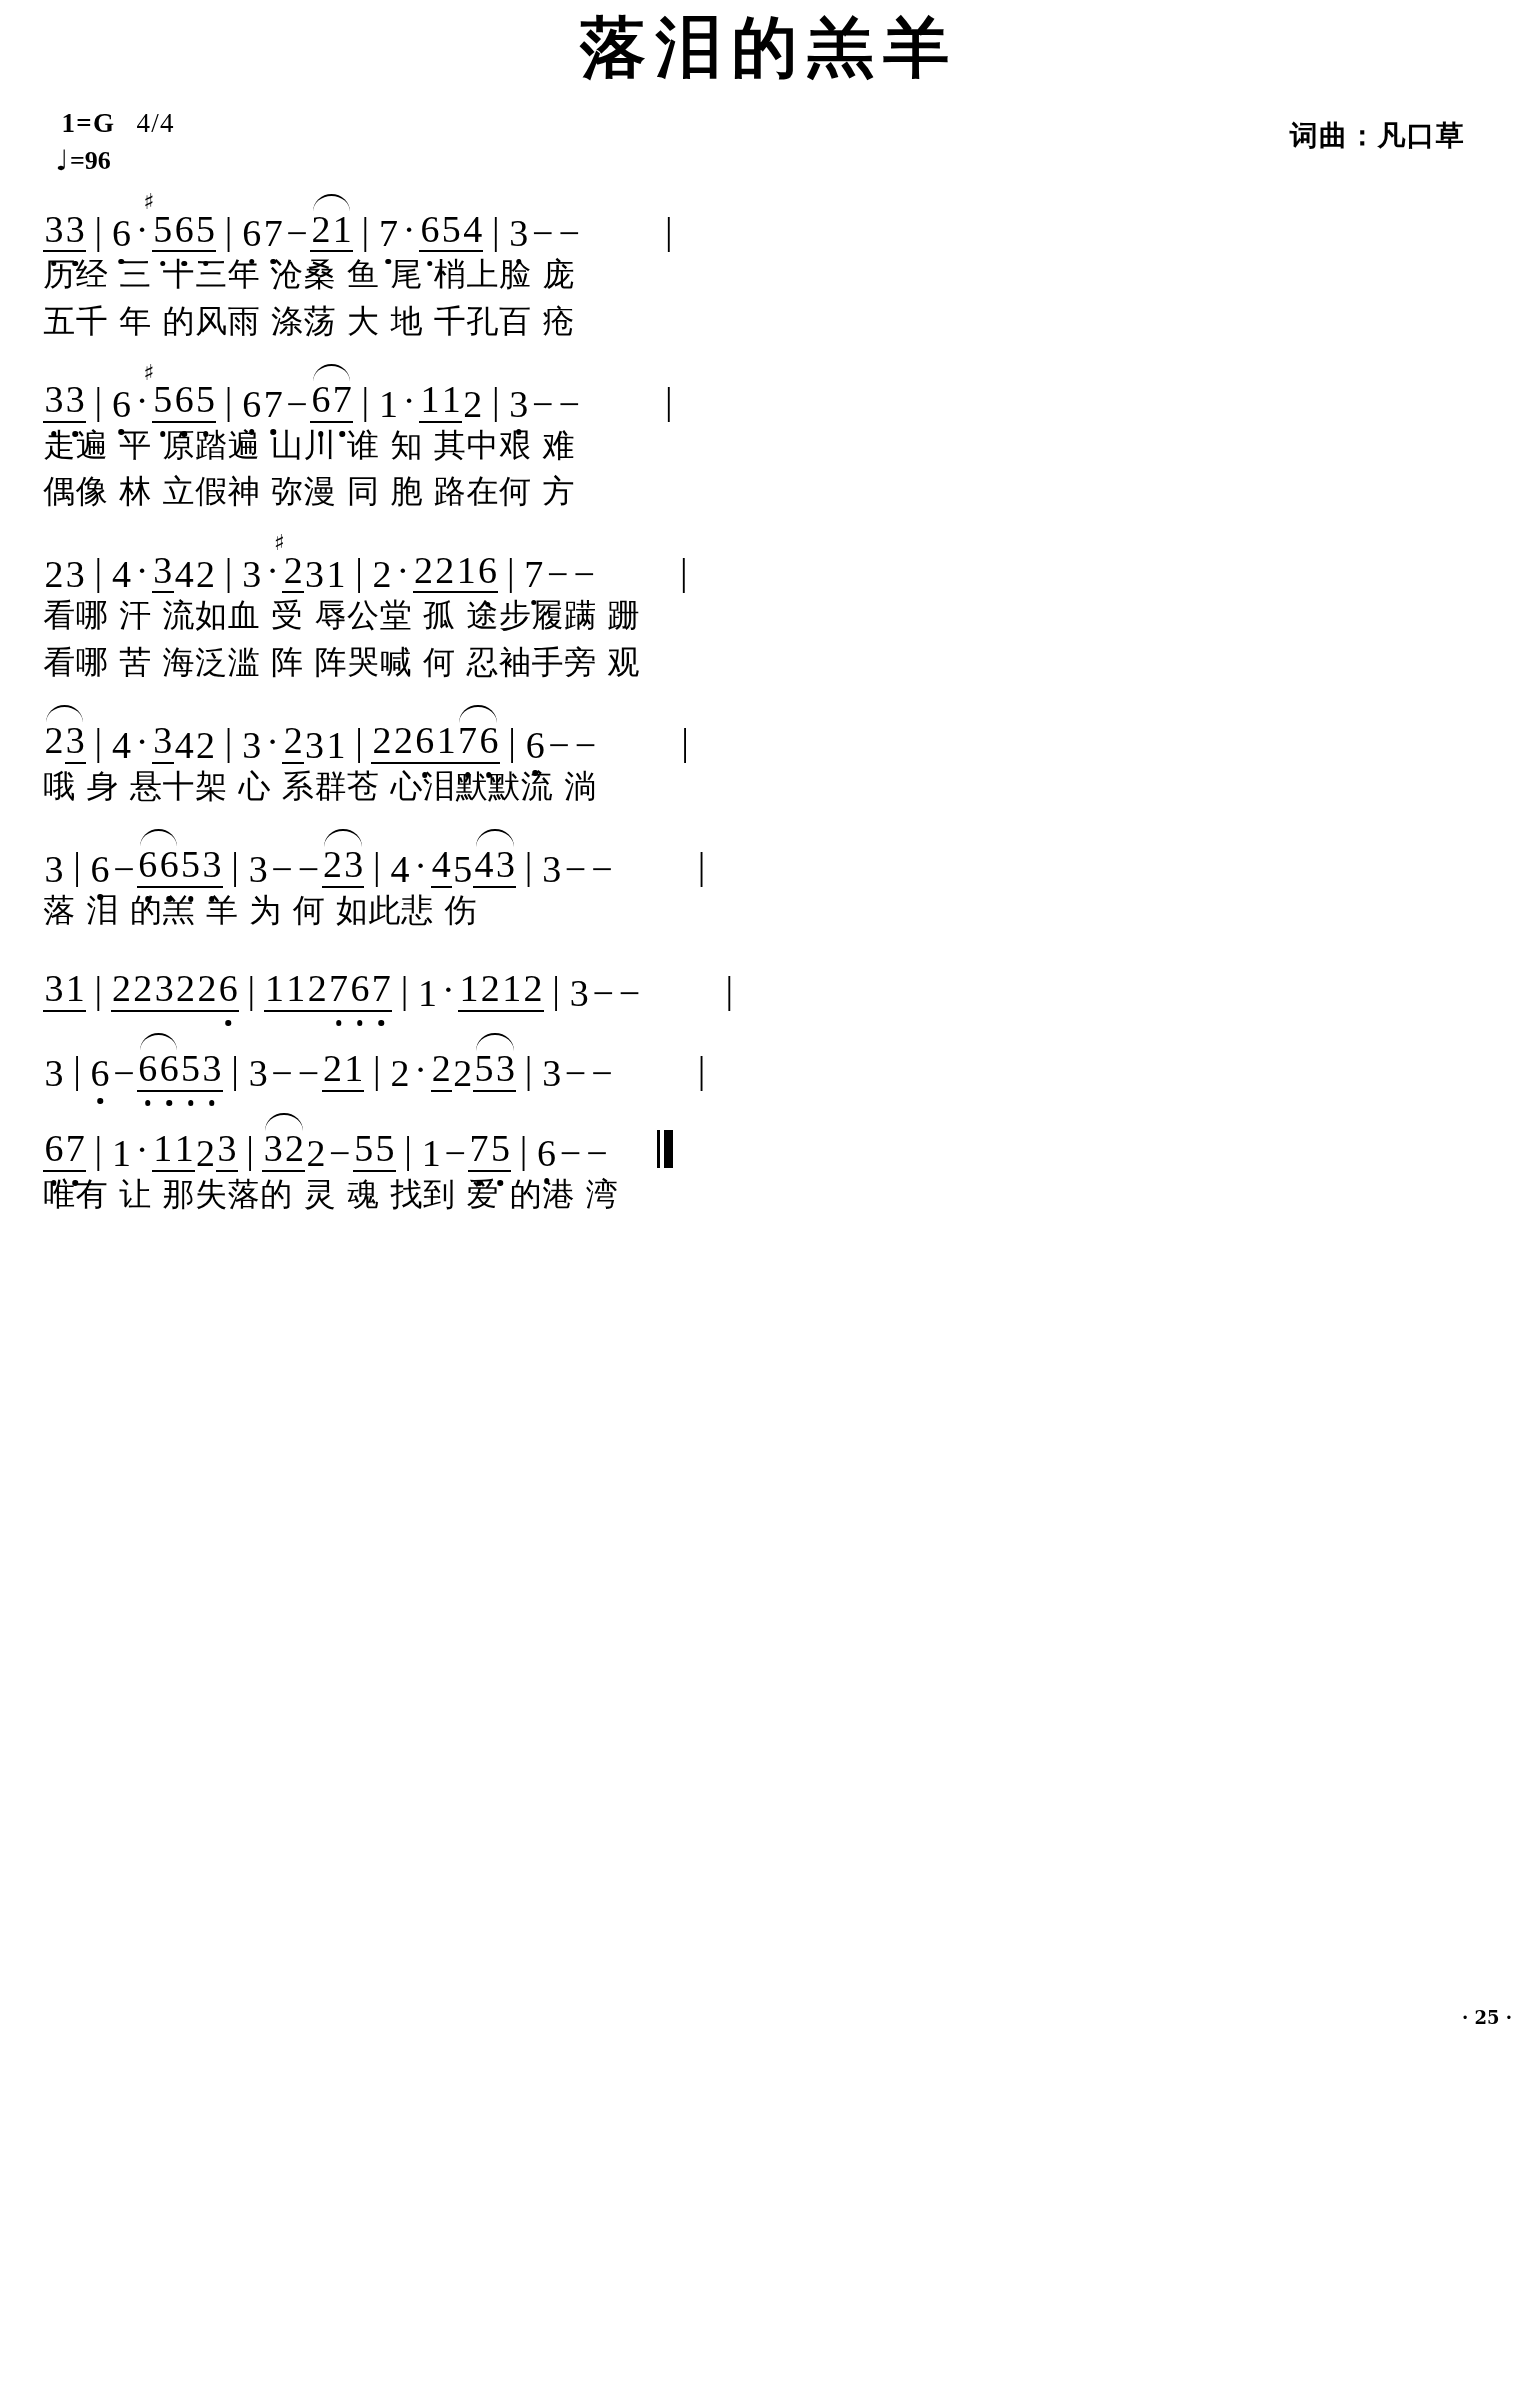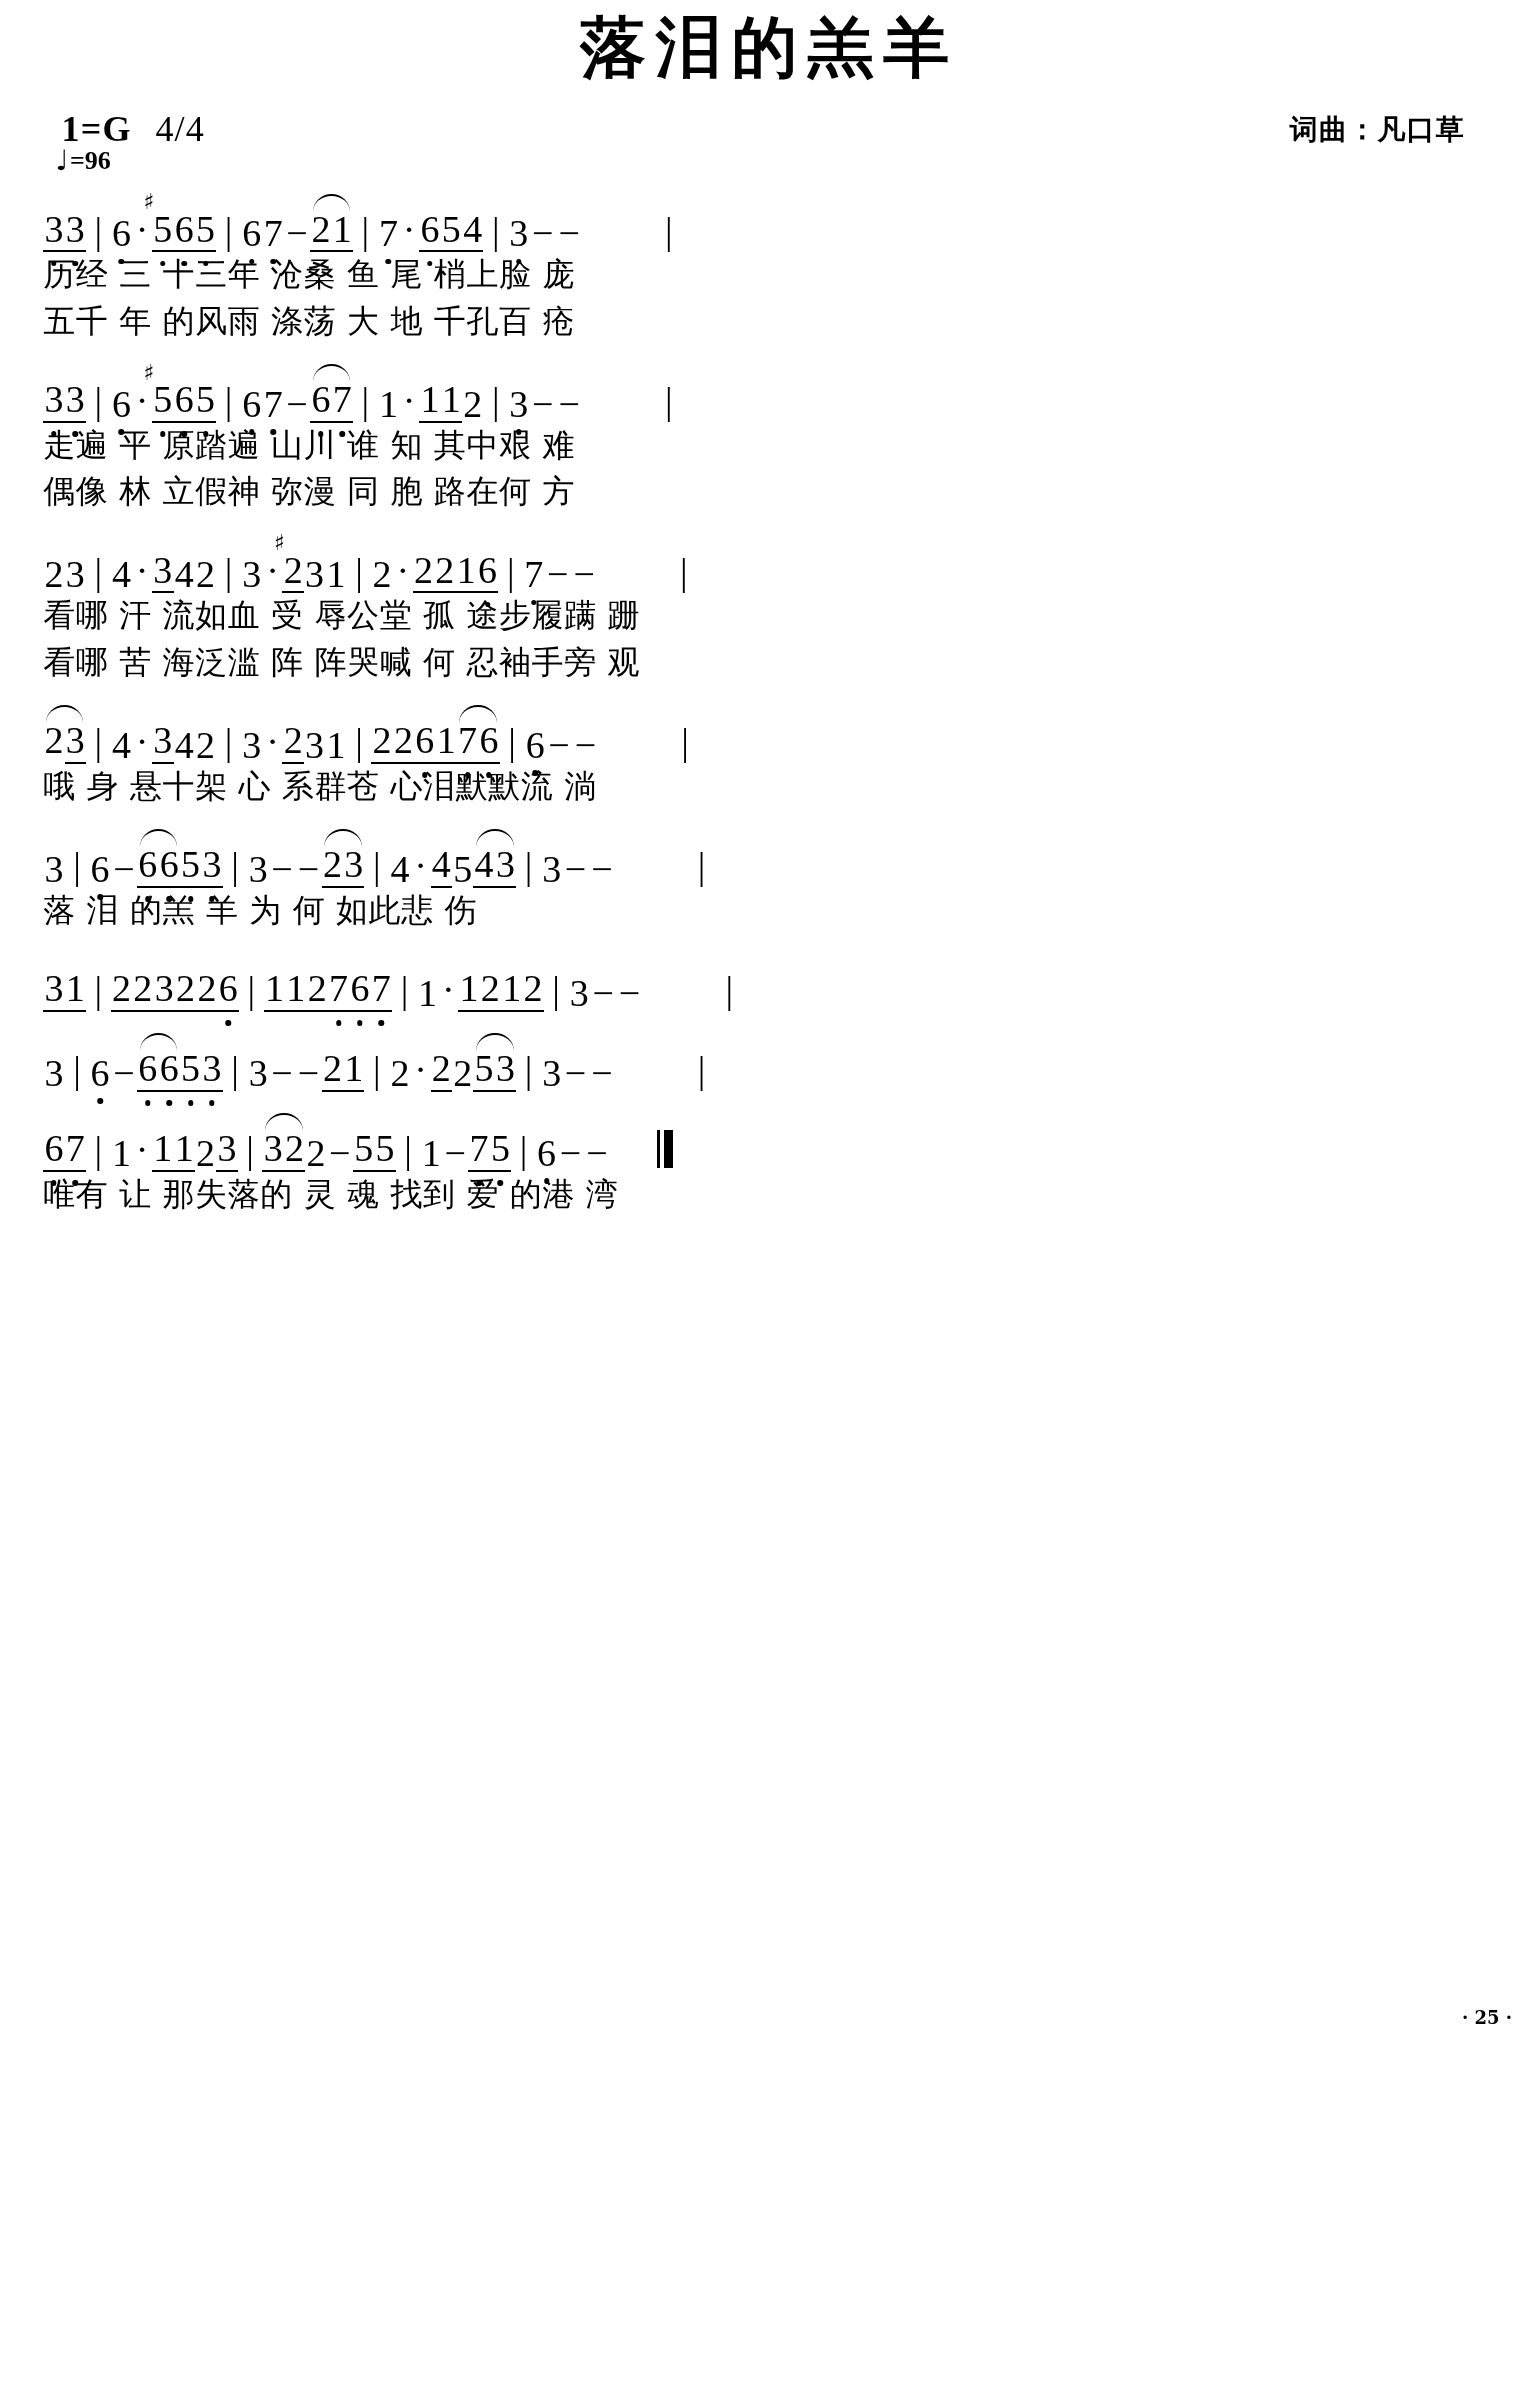--- a/index.html
+++ b/index.html
@@ -34,21 +34,21 @@
   .meta-row {
     position: relative;
     height: 86px;
     margin-top: 18.5px;
   }
   .key-sig {
     position: absolute;
     left: 24.6px;
     top: 6.2px;
     font-family: "Liberation Serif", serif;
-    font-size: 36px;
+    font-size: 27px;
     font-weight: bold;
     letter-spacing: 1.2px;
   }
   .key-sig .num { font-weight: normal; }
   .tempo {
     position: absolute;
     left: 18.5px;
     top: 44px;
     font-size: 26px;
     font-weight: bold;
@@ -57,21 +57,21 @@
   }
   .tempo .noteglyph {
     font-family: "DejaVu Sans", sans-serif;
     font-size: 28px;
     line-height: 1;
     margin-right: 1.2px;
   }
   .composer {
     position: absolute;
     right: 37px;
-    top: 9px;
+    top: 15px;
     font-family: "DejaVu Serif", serif;
     font-size: 28px;
     font-weight: bold;
     letter-spacing: 1.2px;
   }
 
   
   .system {
     margin: 0 0 16px 0;
     padding: 0 6.2px;

